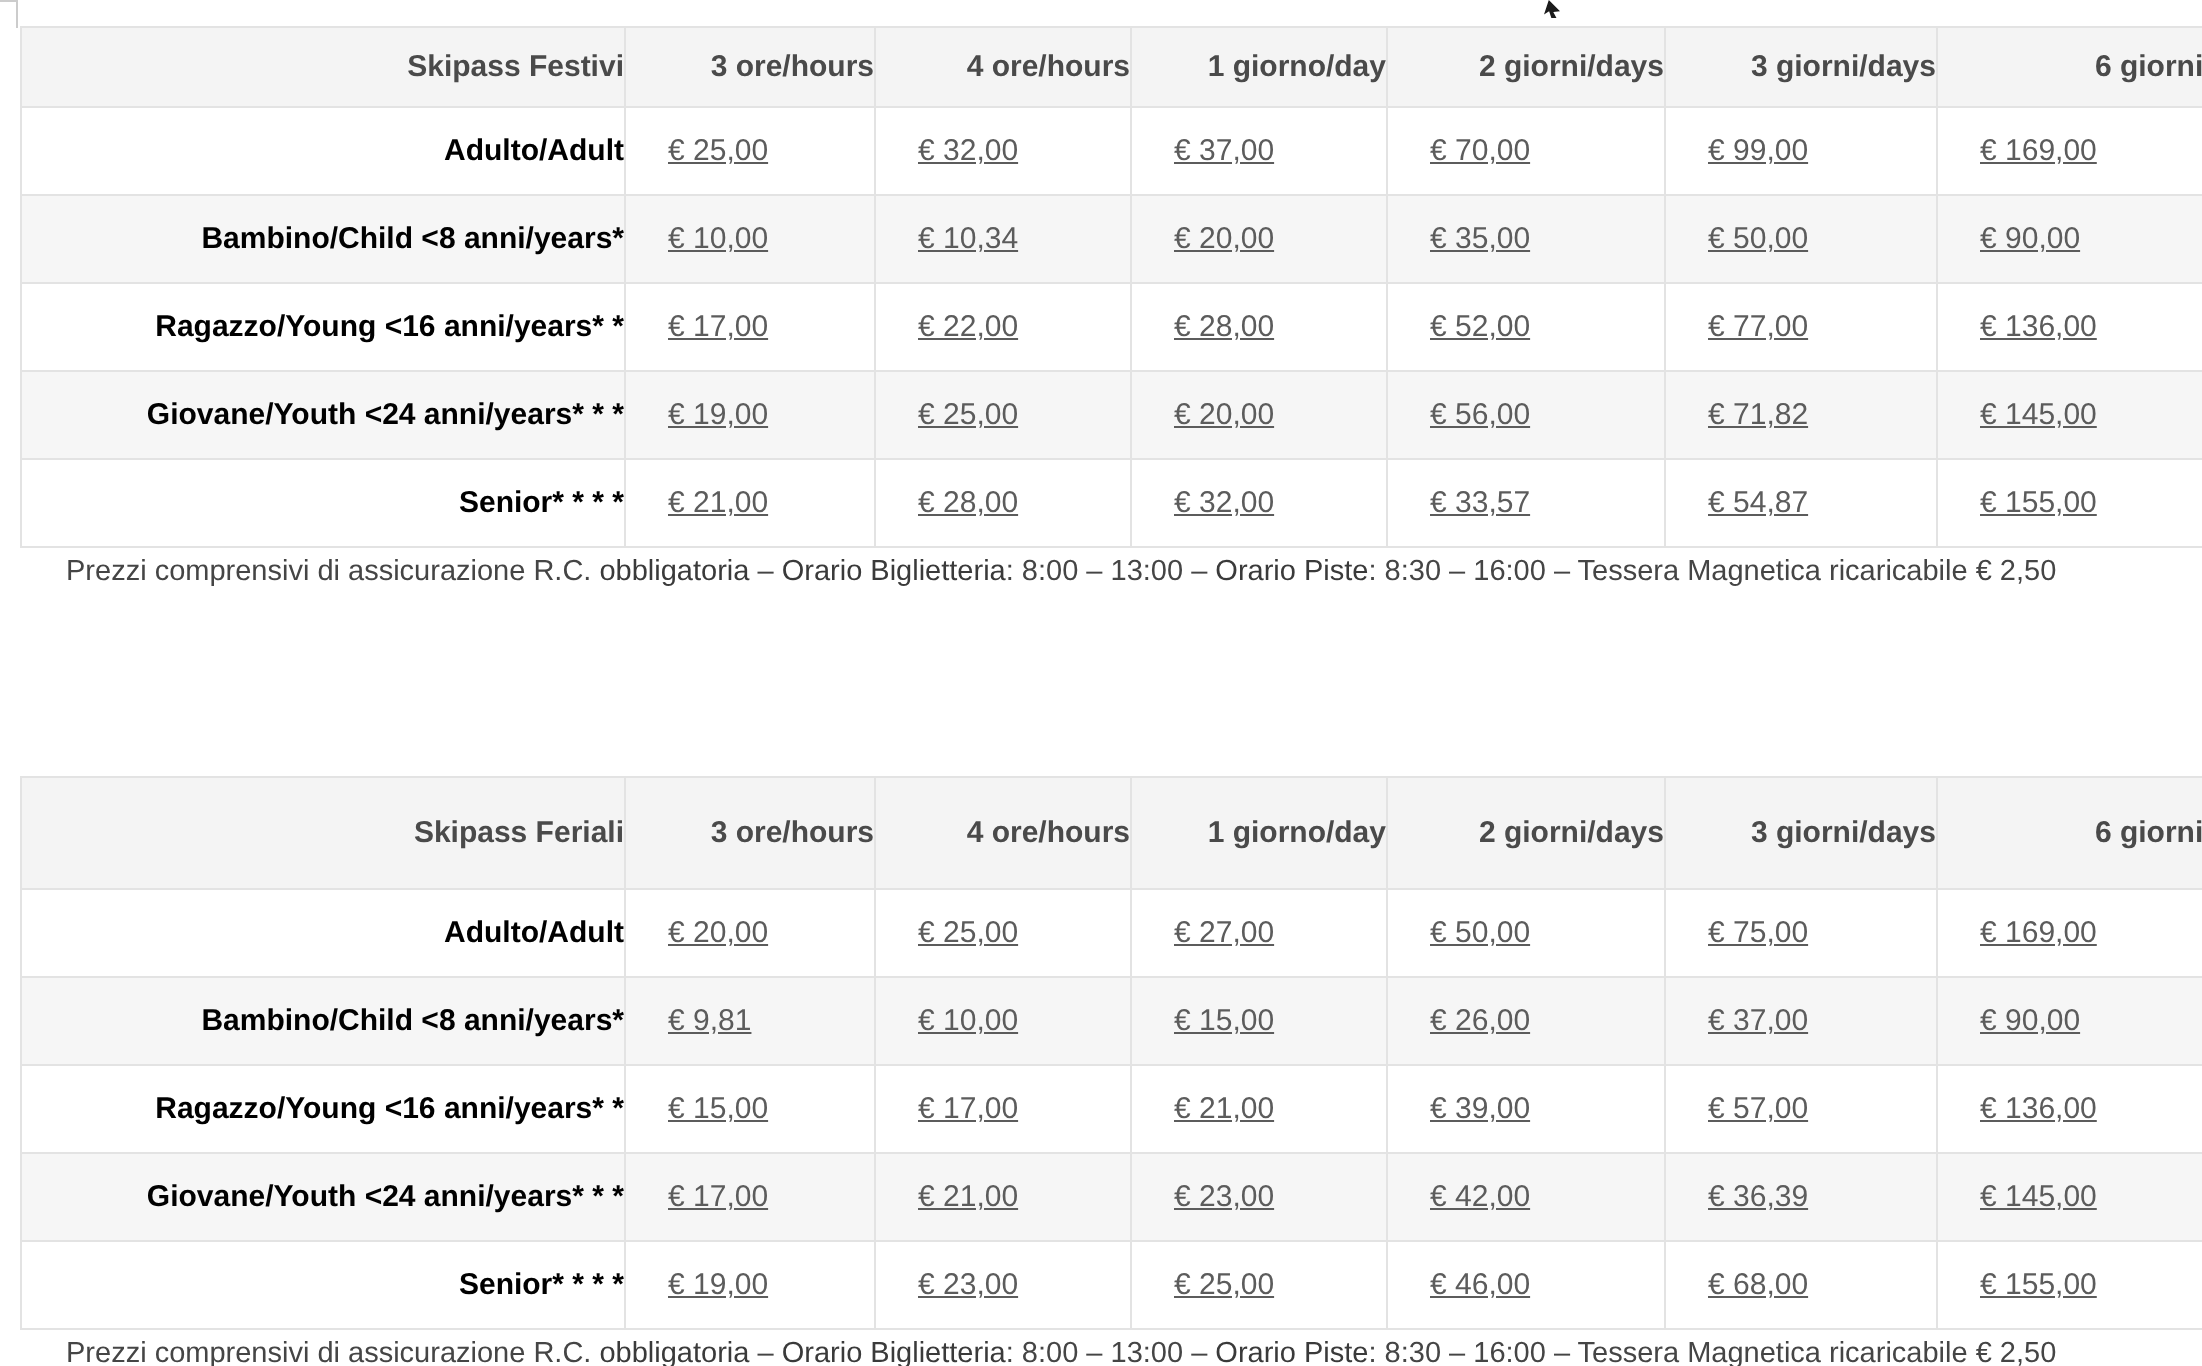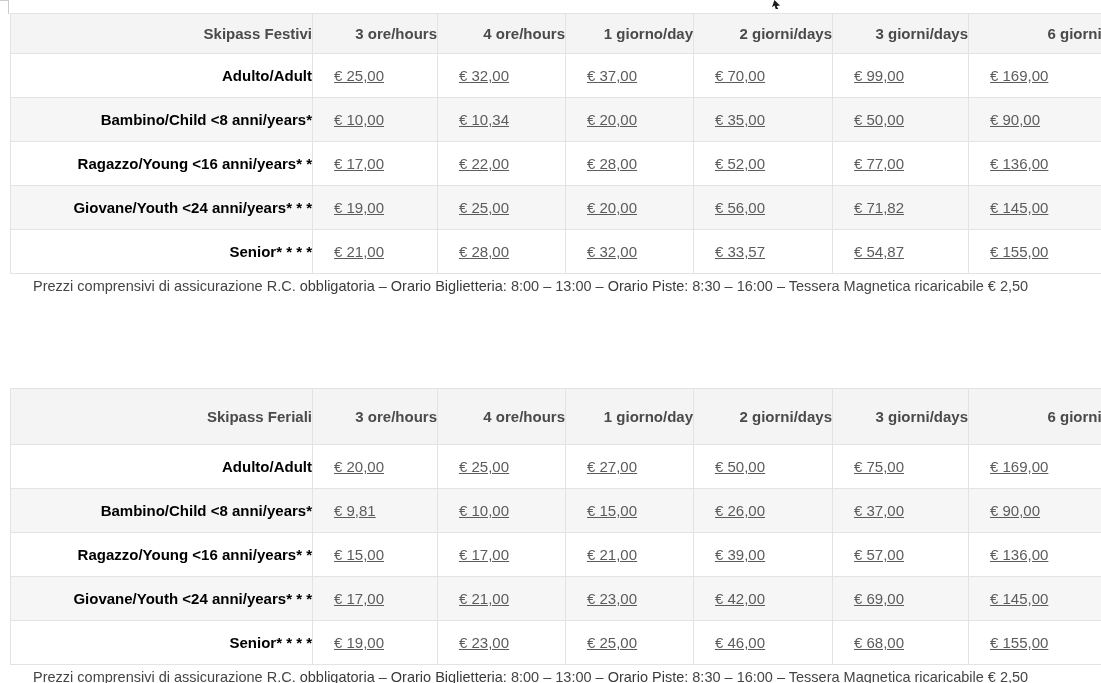--- a/index.html
+++ b/index.html
@@ -167,21 +167,21 @@
           <td class="price">€ 39,00</td>
           <td class="price">€ 57,00</td>
           <td class="price">€ 136,00</td>
         </tr>
         <tr>
           <td class="lbl">Giovane/Youth &lt;24 anni/years* * *</td>
           <td class="price">€ 17,00</td>
           <td class="price">€ 21,00</td>
           <td class="price">€ 23,00</td>
           <td class="price">€ 42,00</td>
-          <td class="price">€ 69,00</td>
+          <td class="price">€ 36,39</td>
           <td class="price">€ 145,00</td>
         </tr>
         <tr>
           <td class="lbl">Senior* * * *</td>
           <td class="price">€ 19,00</td>
           <td class="price">€ 23,00</td>
           <td class="price">€ 25,00</td>
           <td class="price">€ 46,00</td>
           <td class="price">€ 68,00</td>
           <td class="price">€ 155,00</td>

